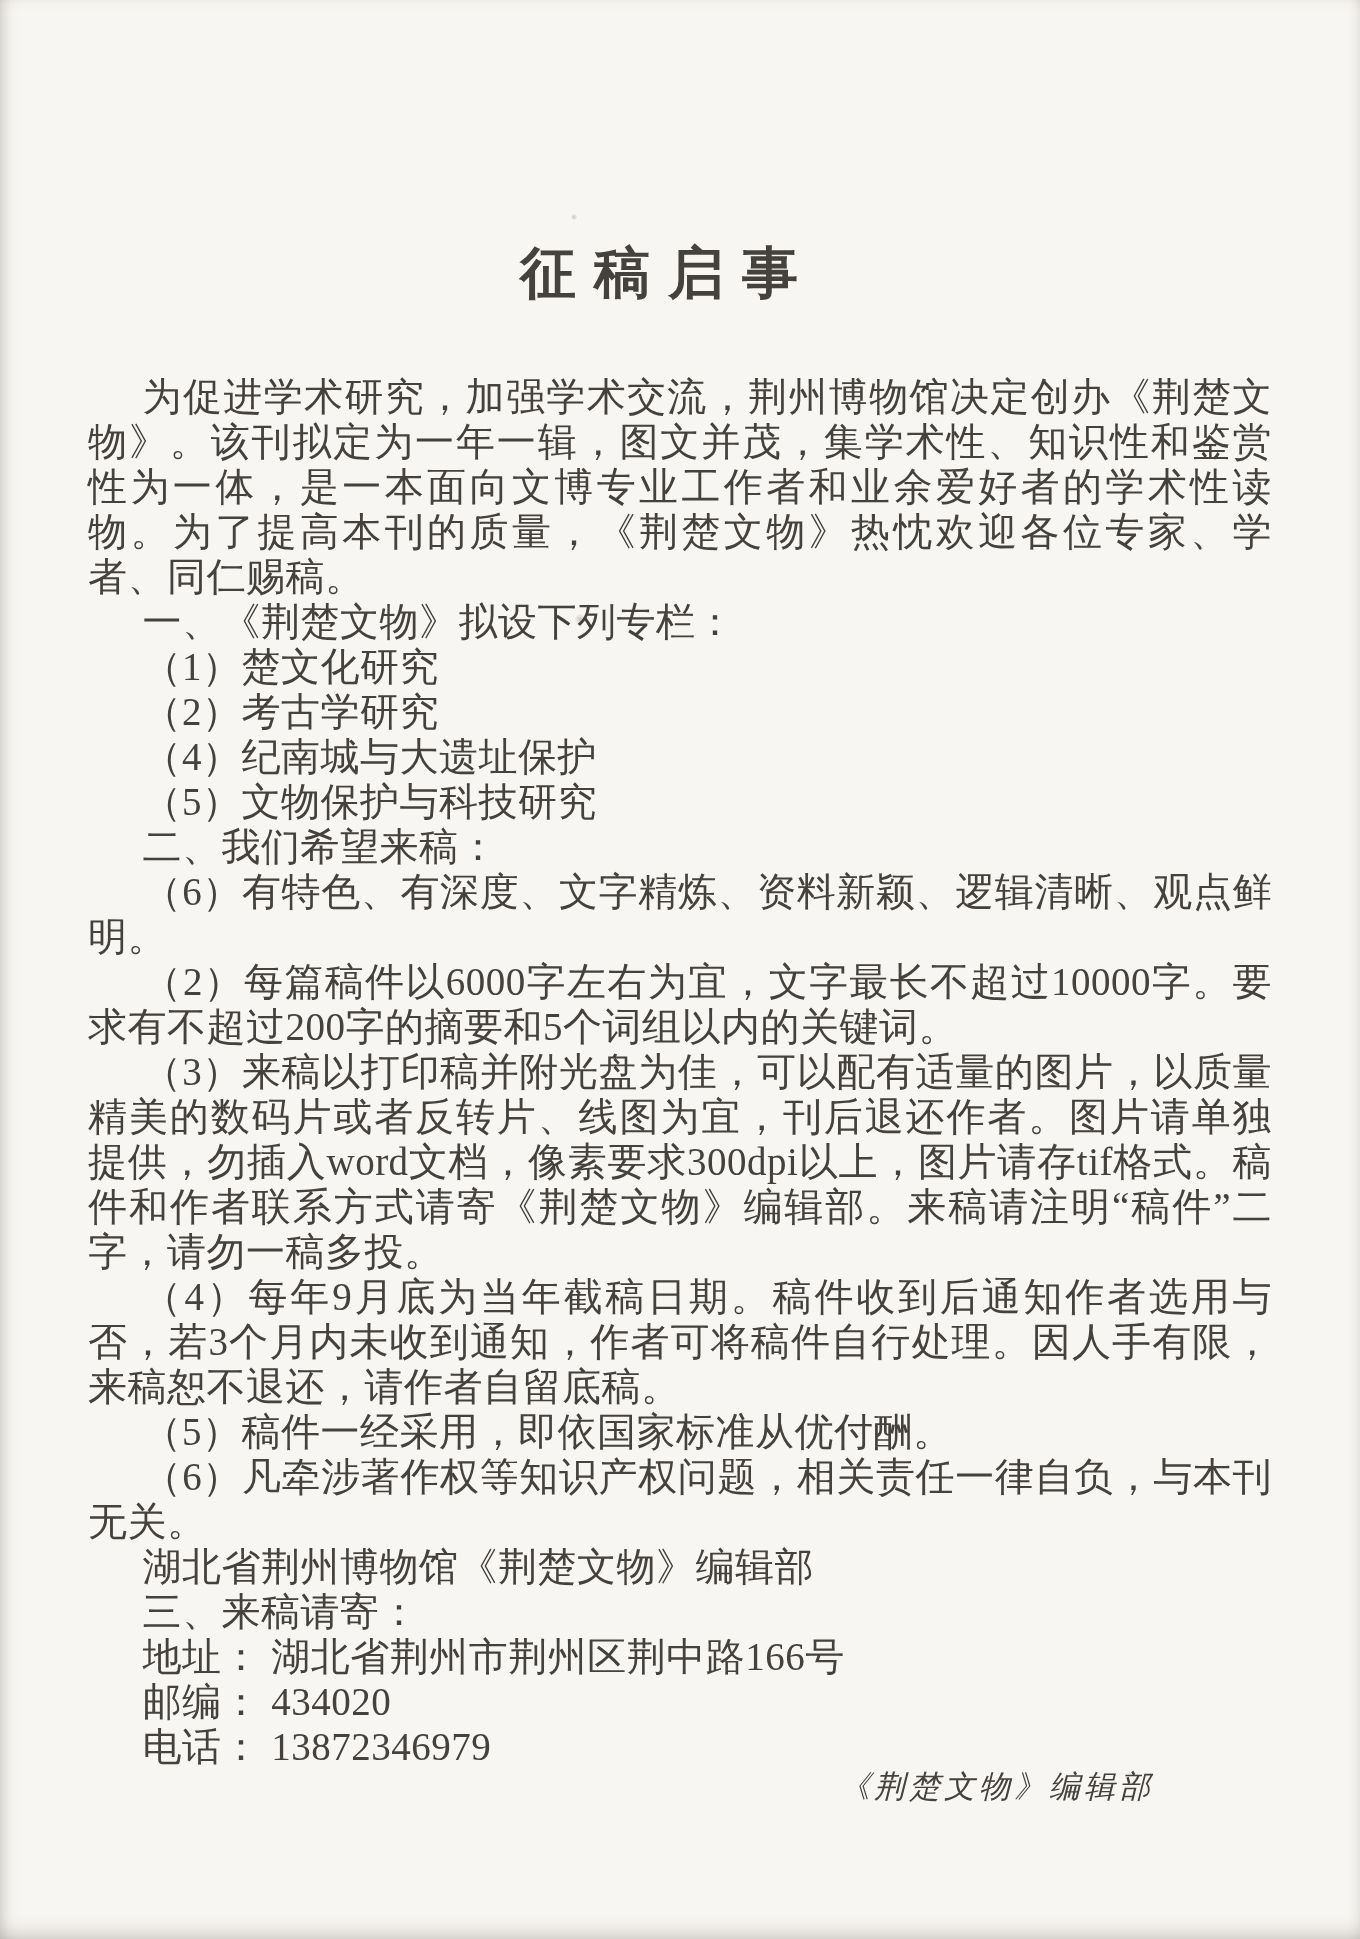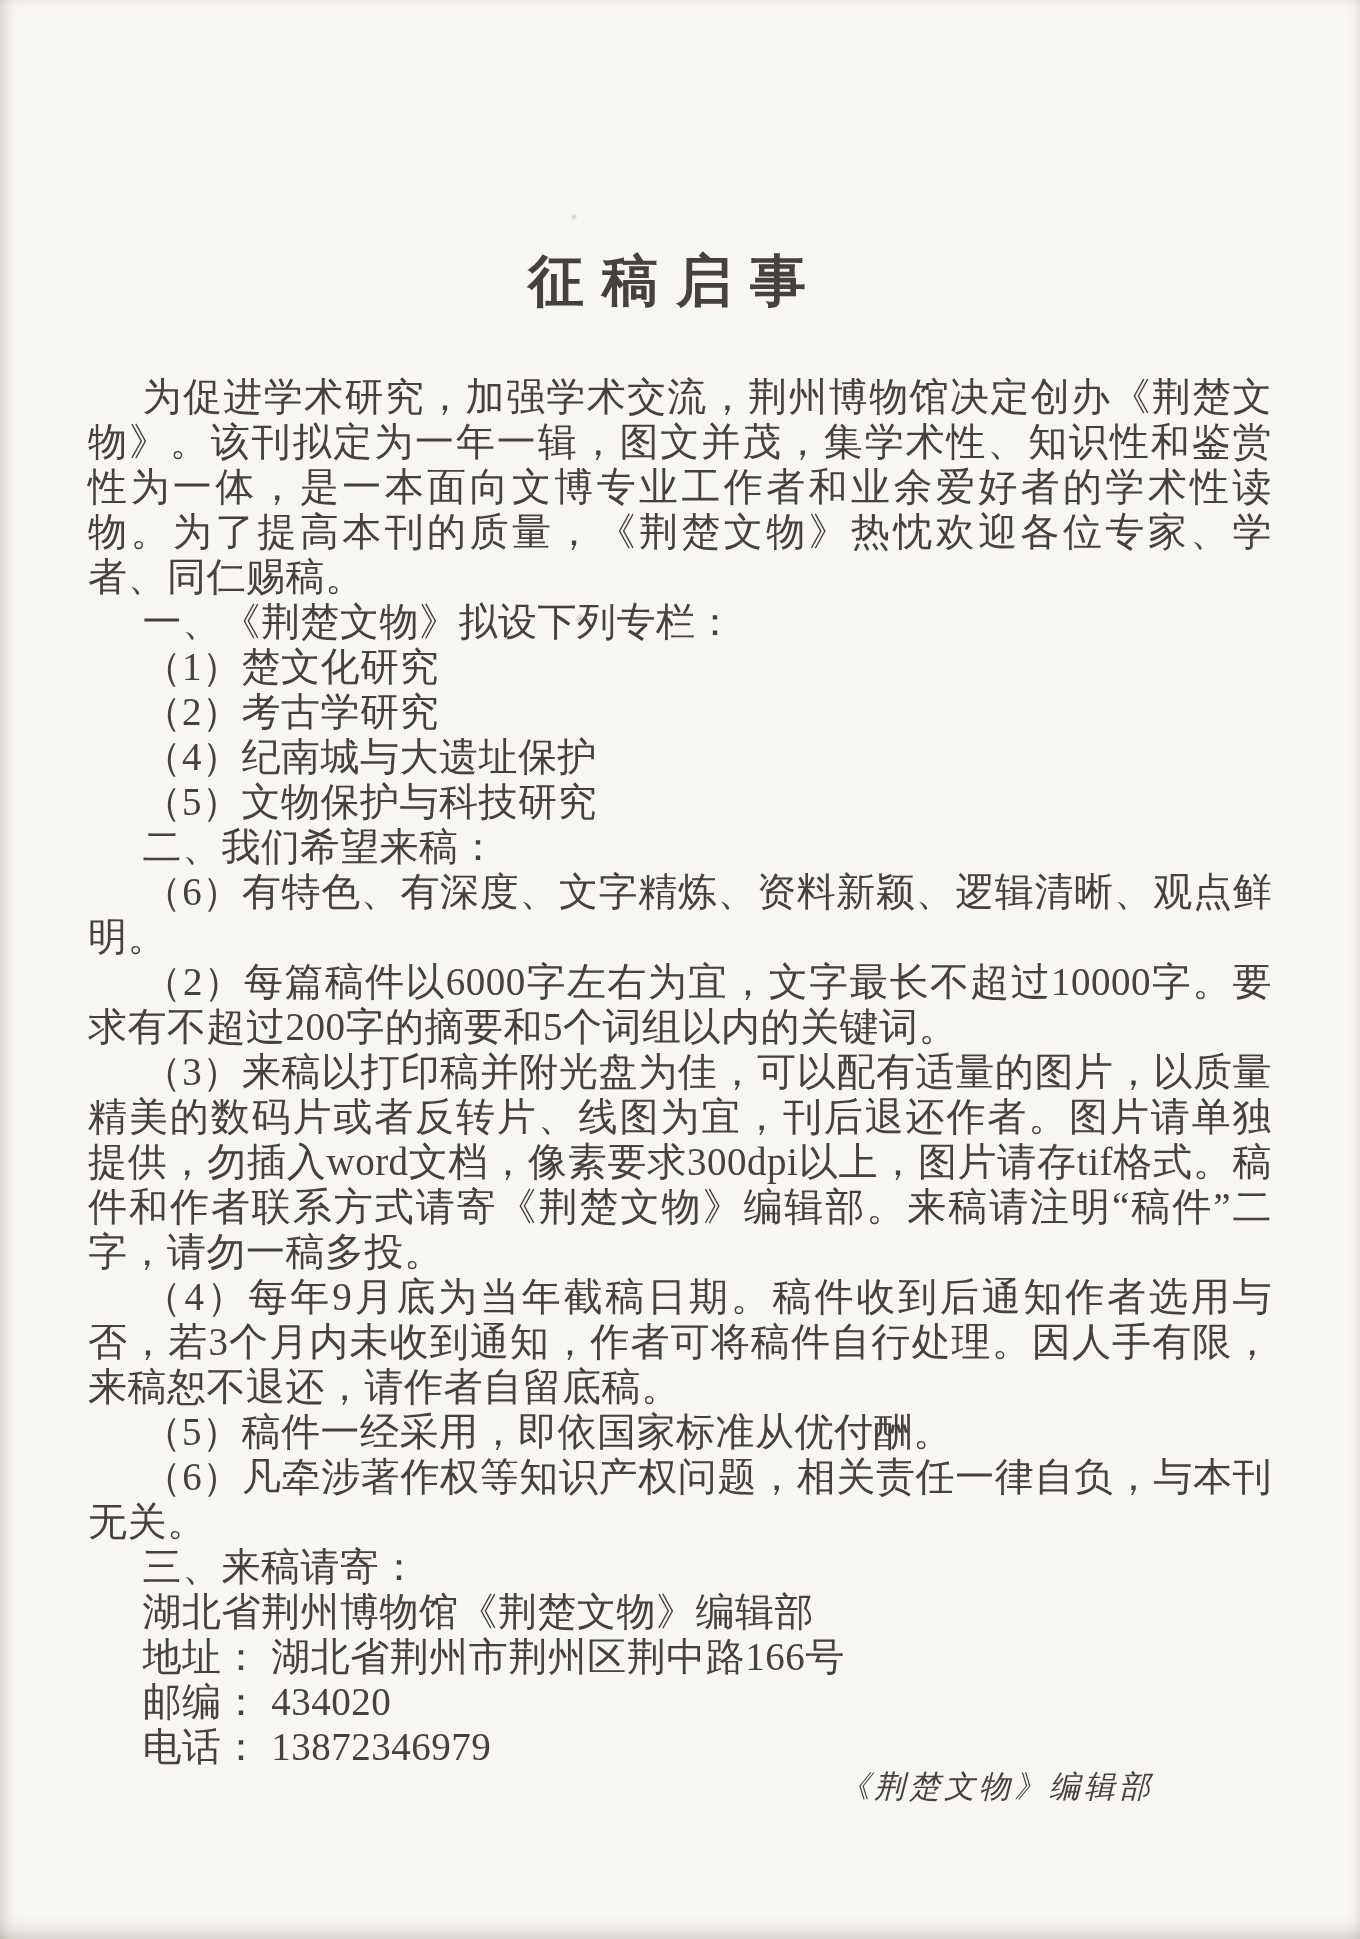--- a/index.html
+++ b/index.html
@@ -22,21 +22,21 @@
       inset 14px 0 16px -12px rgba(95, 90, 80, 0.28),
       inset -10px 0 14px -10px rgba(95, 90, 80, 0.16),
       inset 0 -16px 20px -12px rgba(95, 90, 80, 0.30),
       inset 0 10px 14px -12px rgba(95, 90, 80, 0.10);
   }
   .title {
     position: absolute;
     top: 232px;
     left: 64px;
     width: 1182px;
-    margin: 12px;
+    margin: 4px;
     text-align: center;
     font-size: 56px;
     font-weight: bold;
     letter-spacing: 18px;
     text-indent: 18px;
     color: var(--ink, #45423e);
   }
   .doc-body {
     position: absolute;
     top: 374px;
@@ -86,21 +86,21 @@
       <p class="para">（2）考古学研究</p>
       <p class="para">（4）纪南城与大遗址保护</p>
       <p class="para">（5）文物保护与科技研究</p>
       <p class="para">二、我们希望来稿：</p>
       <p class="para">（6）有特色、有深度、文字精炼、资料新颖、逻辑清晰、观点鲜明。</p>
       <p class="para">（2）每篇稿件以6000字左右为宜，文字最长不超过10000字。要求有不超过200字的摘要和5个词组以内的关键词。</p>
       <p class="para">（3）来稿以打印稿并附光盘为佳，可以配有适量的图片，以质量精美的数码片或者反转片、线图为宜，刊后退还作者。图片请单独提供，勿插入word文档，像素要求300dpi以上，图片请存tif格式。稿件和作者联系方式请寄《荆楚文物》编辑部。来稿请注明“稿件”二字，请勿一稿多投。</p>
       <p class="para">（4）每年9月底为当年截稿日期。稿件收到后通知作者选用与否，若3个月内未收到通知，作者可将稿件自行处理。因人手有限，来稿恕不退还，请作者自留底稿。</p>
       <p class="para">（5）稿件一经采用，即依国家标准从优付酬。</p>
       <p class="para">（6）凡牵涉著作权等知识产权问题，相关责任一律自负，与本刊无关。</p>
+      <p class="para">湖北省荆州博物馆《荆楚文物》编辑部</p>
       <p class="para">三、来稿请寄：</p>
-      <p class="para">湖北省荆州博物馆《荆楚文物》编辑部</p>
       <p class="para">地址： 湖北省荆州市荆州区荆中路166号</p>
       <p class="para">邮编： 434020</p>
       <p class="para">电话： 13872346979</p>
     </div>
 
   <p class="signature">《荆楚文物》编辑部</p>
 </div>
 
 </body></html>

